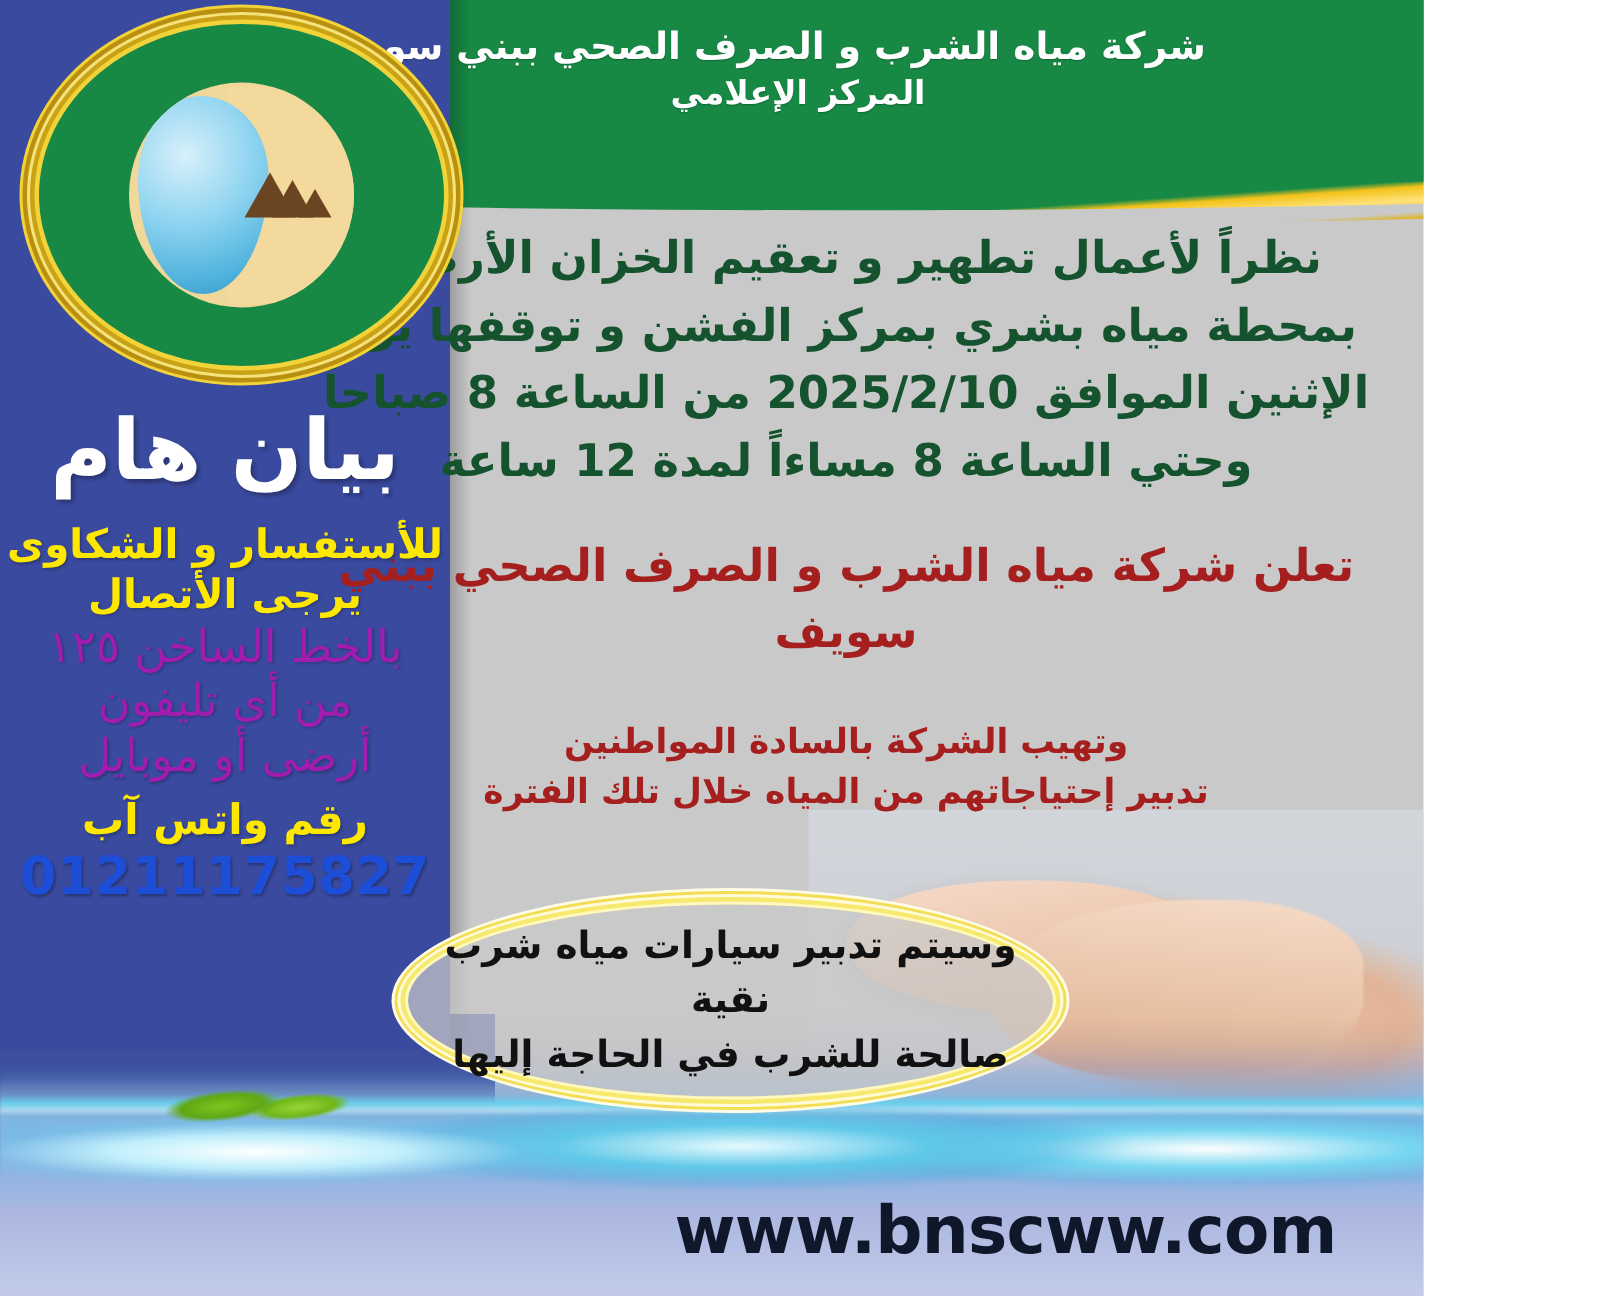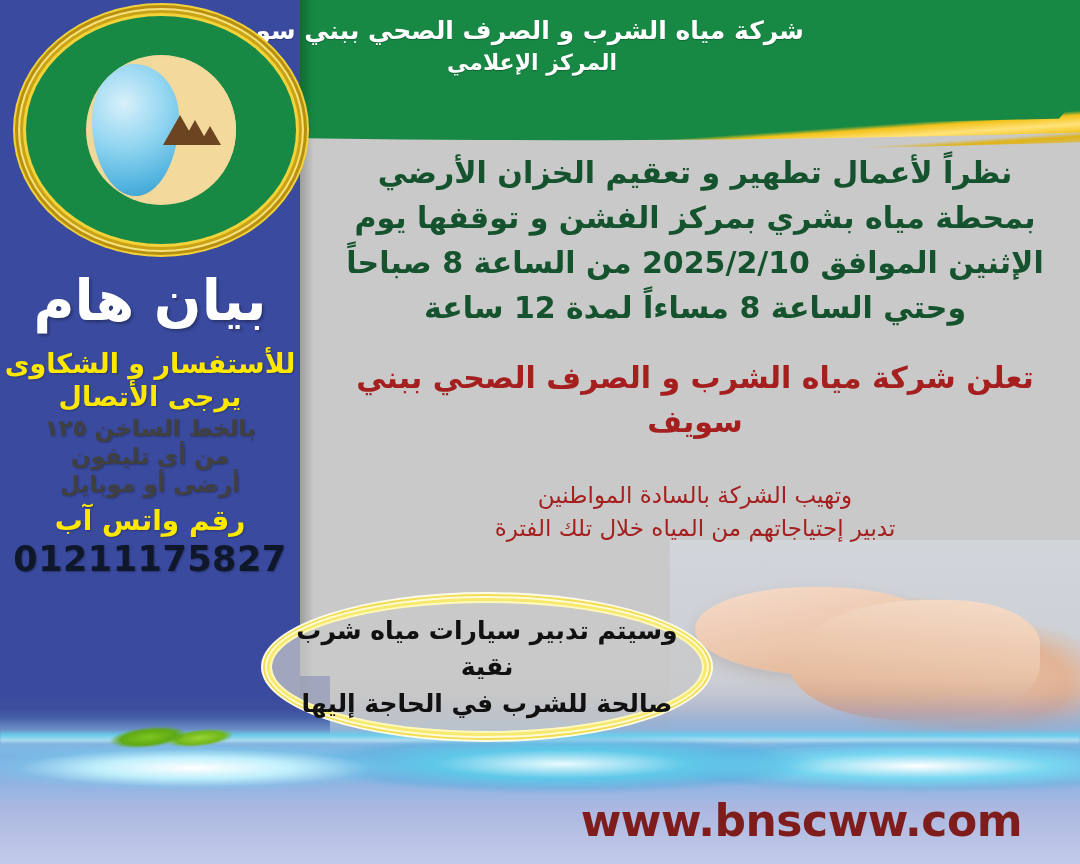--- a/index.html
+++ b/index.html
@@ -5,21 +5,21 @@
 <style>
   html, body {
     margin: 0;
     padding: 0;
     background: #ffffff;
   }
   * { box-sizing: border-box; }
 
   .poster {
     position: relative;
-    width: 1080px;
+    width: 949px;
     height: 864px;
     overflow: hidden;
     background: #c9c9c9;
     font-family: "DejaVu Sans", "Liberation Sans", sans-serif;
     direction: rtl;
   }
 
   
   .photo-hand {
     position: absolute;
@@ -283,34 +283,34 @@
     direction: rtl;
     line-height: 1.22;
   }
   .cb-yellow {
     color: #ffe800;
     font-size: 27px;
     font-weight: bold;
     text-shadow: 1px 1px 2px rgba(0,0,0,0.25);
   }
   .cb-white {
-    color: #404040;
-    font-size: 23px;
-    font-weight: bold;
+    color: #a21caf;
+    font-size: 30px;
+    font-weight: normal;
     text-shadow: 1px 1px 2px rgba(0,0,0,0.25);
   }
   .cb-yellow2 {
     color: #ffe800;
     font-size: 28px;
     font-weight: bold;
     margin-top: 6px;
     text-shadow: 1px 1px 2px rgba(0,0,0,0.25);
   }
   .cb-phone {
-    color: #0f172a;
+    color: #1d4ed8;
     font-size: 35px;
     font-weight: bold;
     letter-spacing: 0.5px;
     direction: ltr;
     text-shadow: 1px 1px 2px rgba(0,0,0,0.3);
   }
 
   
   .main-col {
     position: absolute;
@@ -340,21 +340,21 @@
     color: #111111;
     font-size: 29px;
     font-weight: bold;
     line-height: 1.45;
     margin-top: 24px;
     padding: 0 16px;
   }
   .para-red-small {
     color: #a51f1f;
     font-size: 23px;
-    font-weight: normal;
+    font-weight: bold;
     line-height: 1.45;
     margin-top: 36px;
     padding: 0 16px;
   }
 
   
   .oval {
     position: absolute;
     left: 272px;
     top: 603px;
@@ -383,21 +383,21 @@
     font-weight: bold;
     line-height: 1.45;
   }
 
   
   .website {
     position: absolute;
     right: 58px;
     bottom: 18px;
     z-index: 9;
-    color: #7f1d1d;
+    color: #0f172a;
     font-family: "DejaVu Sans", "Liberation Sans", sans-serif;
     font-size: 44px;
     font-weight: bold;
     letter-spacing: -0.5px;
     direction: ltr;
   }
 </style>
 </head>
 <body>
 

